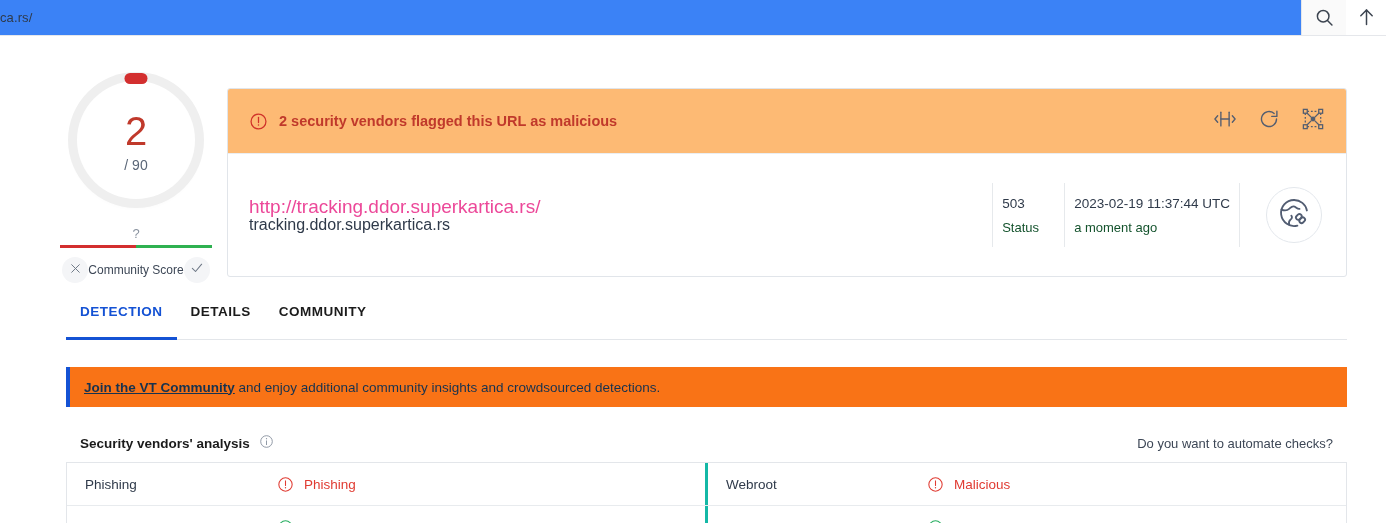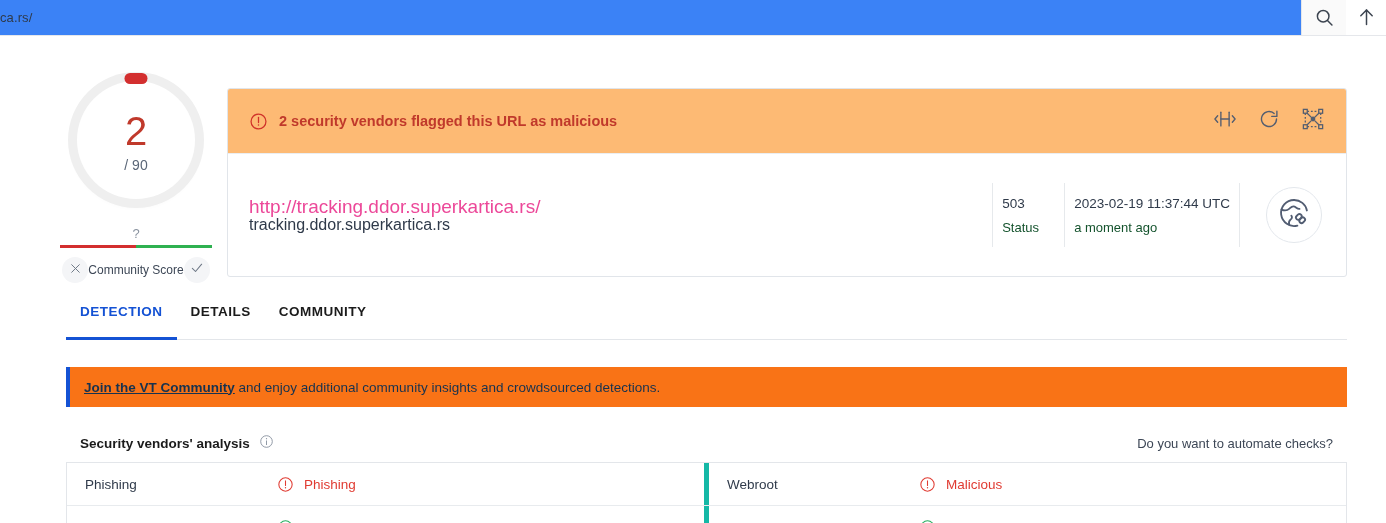--- a/index.html
+++ b/index.html
@@ -324,21 +324,21 @@
     display: flex;
     border-bottom: 1px solid #e8ebee;
     height: 43px;
   }
   .vendor-cellpair {
     flex: 1;
     display: flex;
     align-items: center;
     min-width: 0;
   }
-  .vendor-cellpair + .vendor-cellpair { border-left: 5px solid #14b8a6; }
+  .vendor-cellpair + .vendor-cellpair { border-left: 3px solid #14b8a6; gap: 9px; }
   .v-name {
     width: 210px;
     padding-left: 18px;
     font-size: 13.5px;
     color: #2f3a4a;
     white-space: nowrap;
     overflow: hidden;
   }
   .v-verdict {
     display: flex;

